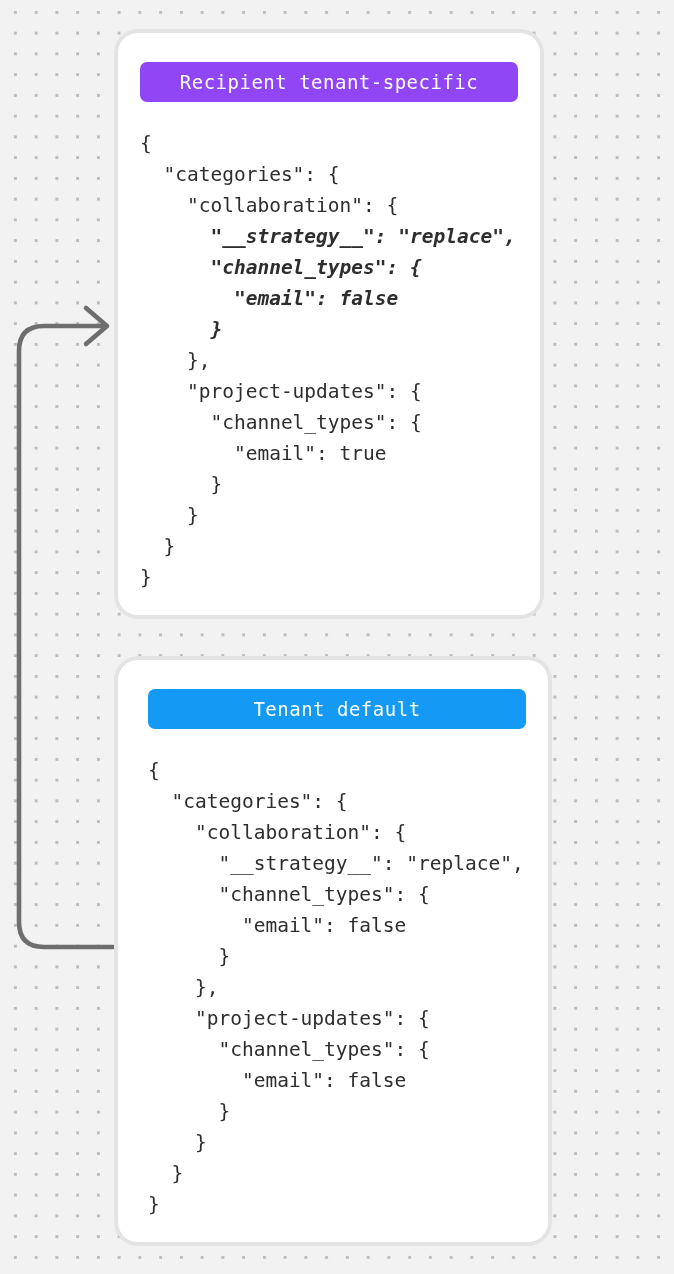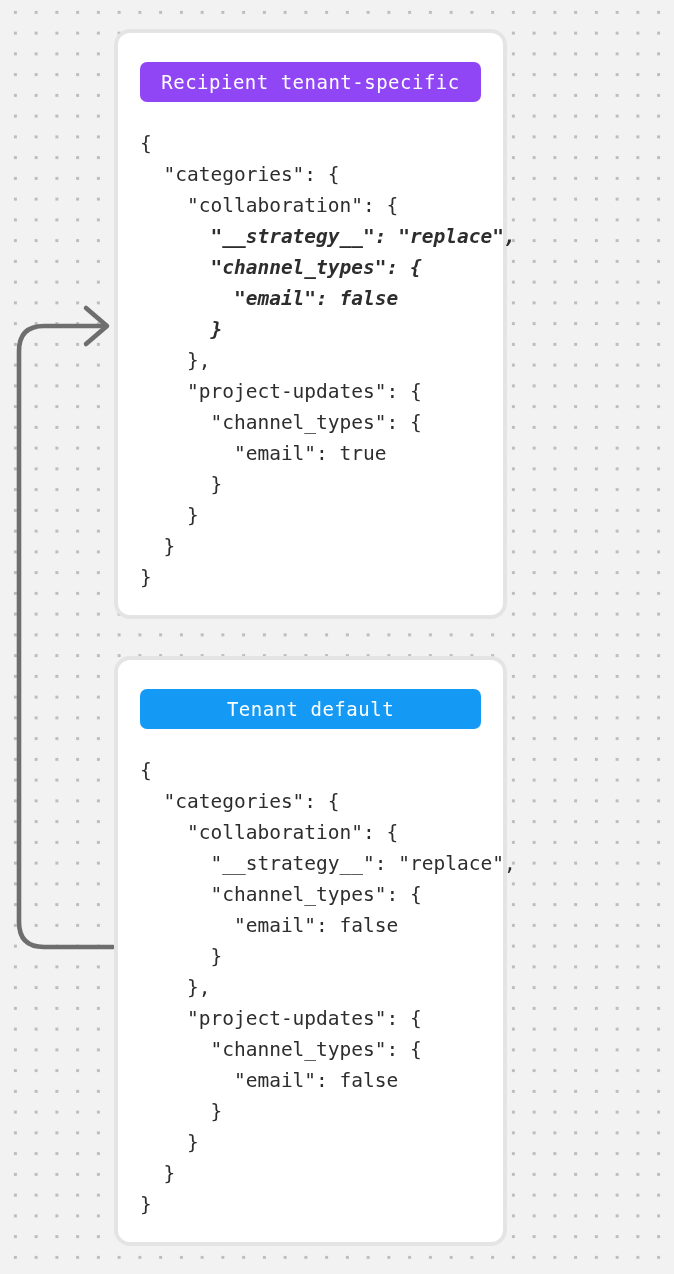--- a/index.html
+++ b/index.html
@@ -31,27 +31,27 @@
   }
   .arrow-svg path {
     fill: none;
     stroke-width: 4.6;
     stroke-linecap: round;
     stroke-linejoin: round;
   }
   .card {
     position: absolute;
     left: 118px;
-    width: 385px;
+    width: 422px;
     background: #ffffff;
-    border-radius: 12px;
+    border-radius: 20px;
     box-shadow: 0 0 0 4px #e4e4e4;
   }
   .card-top { top: 33px; }
-  .card-bottom { top: 660px; }
+  .card-bottom { top: 660px; padding-left: 8px; }
   .badge {
     margin: 29px 22px 0 22px;
     height: 40px;
     line-height: 40px;
     border-radius: 7px;
     text-align: center;
     font-size: 19px;
     color: #ffffff;
     letter-spacing: 0.5px;
   }

